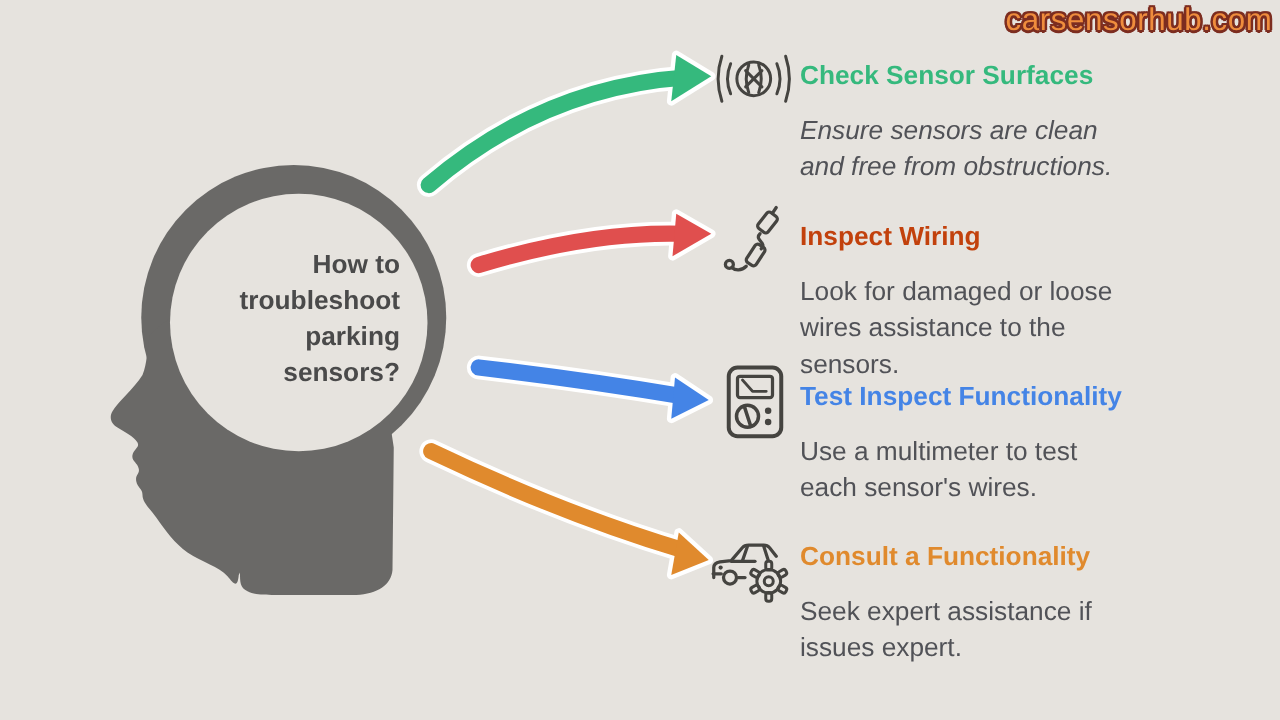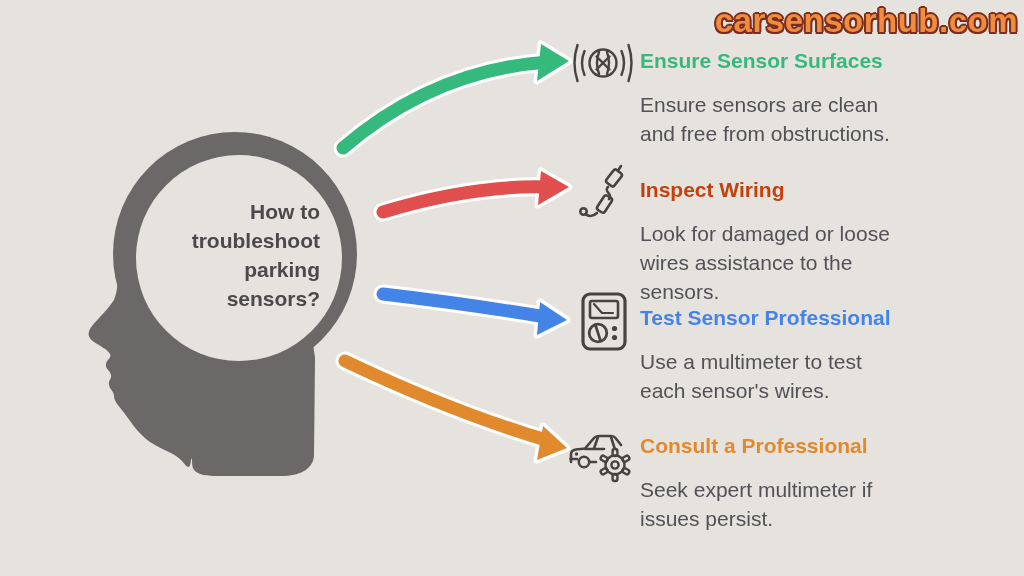--- a/index.html
+++ b/index.html
@@ -2,21 +2,21 @@
 <html><head>
 <meta charset="utf-8">
 <style>
   * { margin: 0; padding: 0; box-sizing: border-box; }
   html, body { width: 1024px; height: 576px; }
   body { font-family: "Liberation Sans", sans-serif; overflow: hidden; }
   #stage { position: relative; width: 1024px; height: 576px; overflow: hidden; }
 
   #watermark {
     position: absolute; top: 2px; right: 6px;
-    font-size: 33px; font-weight: bold; letter-spacing: 0.5px;
+    font-size: 25px; font-weight: normal; letter-spacing: 0.5px;
   }
 
   #head-svg { position: absolute; left: 80px; top: 118px; width: 300px; height: 365px; }
 
   #question {
     position: absolute; left: 158px; top: 197px; width: 162px;
     font-size: 21px; font-weight: bold; line-height: 29px;
     text-align: right;
   }
 
@@ -155,32 +155,32 @@
         <rect x="44.6" y="23" width="4.8" height="7" rx="2" transform="rotate(180 47 39)"></rect>
         <rect x="44.6" y="23" width="4.8" height="7" rx="2" transform="rotate(240 47 39)"></rect>
         <rect x="44.6" y="23" width="4.8" height="7" rx="2" transform="rotate(300 47 39)"></rect>
         <circle cx="47" cy="39" r="9.5"></circle>
         <circle cx="47" cy="39" r="3.6"></circle>
       </g>
     </g>
   </svg>
 
   <div id="item-1" class="item">
-    <div class="item-title" style="color: rgb(53, 185, 125);">Ensure Sensor Surfaces</div>
-    <div class="item-desc" style="color: rgb(81, 82, 87);">Ensure sensors are clean and free from obstructions.</div>
+    <div class="item-title" style="color: rgb(53, 185, 125);">Check Sensor Surfaces</div>
+    <div class="item-desc" style="color: rgb(81, 82, 87); font-style: italic;">Ensure sensors are clean and free from obstructions.</div>
   </div>
 
   <div id="item-2" class="item">
     <div class="item-title" style="color: #c2410c;">Inspect Wiring</div>
     <div class="item-desc" style="color: rgb(81, 82, 87);">Look for damaged or loose wires assistance to the sensors.</div>
   </div>
 
   <div id="item-3" class="item">
-    <div class="item-title" style="color: rgb(68, 132, 230);">Test Sensor Professional</div>
+    <div class="item-title" style="color: rgb(68, 132, 230);">Test Inspect Functionality</div>
     <div class="item-desc" style="color: rgb(81, 82, 87);">Use a multimeter to test each sensor's wires.</div>
   </div>
 
   <div id="item-4" class="item">
-    <div class="item-title" style="color: rgb(224, 138, 45);">Consult a Professional</div>
-    <div class="item-desc" style="color: rgb(81, 82, 87);">Seek expert multimeter if issues persist.</div>
+    <div class="item-title" style="color: rgb(224, 138, 45);">Consult a Functionality</div>
+    <div class="item-desc" style="color: rgb(81, 82, 87);">Seek expert assistance if issues expert.</div>
   </div>
 
 </div>
 
 </body></html>

